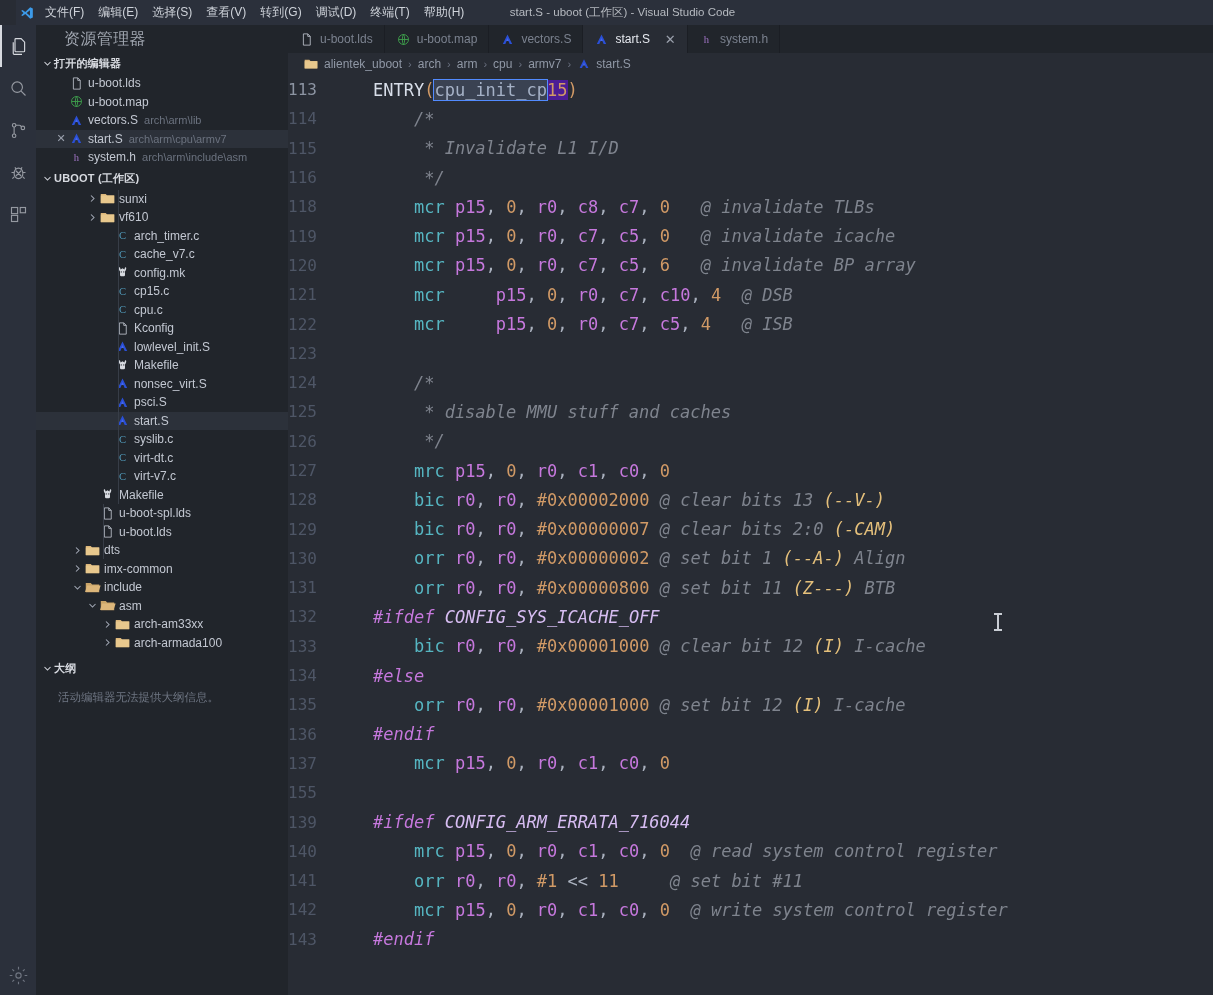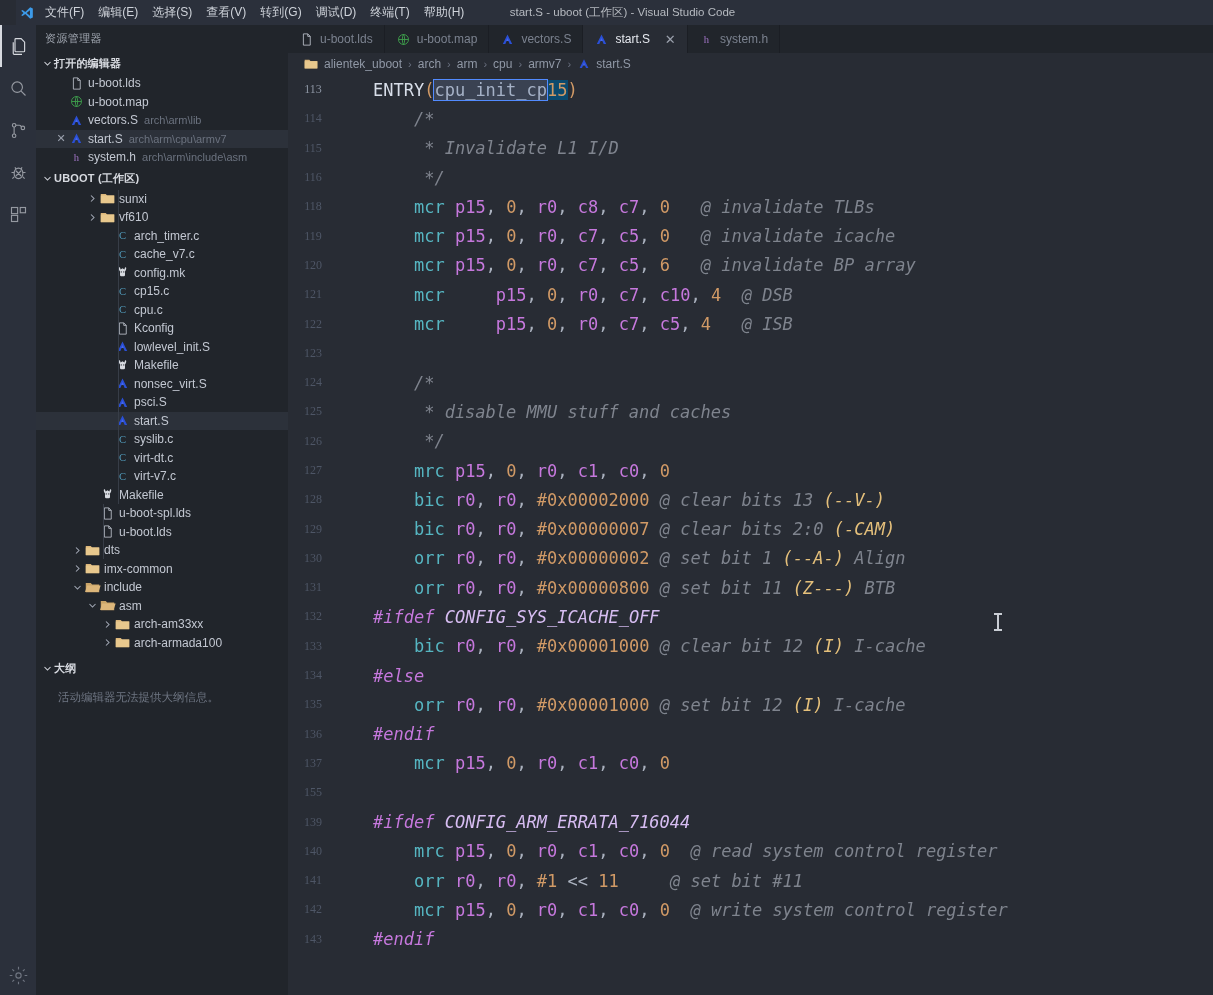--- a/index.html
+++ b/index.html
@@ -42,22 +42,22 @@
     content: ""; position: absolute; left: 0; top: 0; width: 2px; height: 42px; background: #d7dae0;
   }
   .act-bottom { margin-top: auto; }
 
   
   .sidebar {
     position: absolute; top: 25px; left: 36px; width: 252px; height: 970px;
     background: #21252b; overflow: hidden;
   }
   .sb-title {
-    height: 27px; line-height: 27px; padding-left: 9px;
-    font-size: 11px; color: #a0a6b0; letter-spacing: .4px;
+    height: 27px; line-height: 27px; padding-left: 28px;
+    font-size: 16px; color: #a0a6b0; letter-spacing: .4px;
   }
   .section-header {
     height: 22px; display: flex; align-items: center;
     font-size: 11px; font-weight: bold; color: #d7dae0; padding-left: 4px;
     cursor: pointer; letter-spacing: .2px;
   }
   .chev { width: 14px; height: 14px; display: inline-flex; align-items: center; justify-content: center; flex: 0 0 14px; }
   .tree-row {
     height: 18.5px; display: flex; align-items: center;
     font-size: 12px; color: #a6acb9; cursor: pointer; white-space: nowrap;
@@ -101,38 +101,38 @@
     position: absolute; top: 75px; left: 288px; width: 925px; height: 920px;
     background: #282c34; overflow: hidden;
   }
   .code-area { position: relative; }
   .line {
     display: flex; height: 29.3px; align-items: center;
     font-family: "DejaVu Sans Mono", "Liberation Mono", monospace;
     font-size: 17px; white-space: pre;
   }
   .lnum {
-    width: 76px; flex: 0 0 76px; text-align: center; padding-right: 26px;
-    color: #4e5666; font-size: 12px; font-family: Liberation Serif, serif;
+    width: 76px; flex: 0 0 76px; text-align: left; padding-right: 26px;
+    color: #4e5666; font-size: 16px;
   }
   .line.cur .lnum { color: #8d95a3; }
   .ltext { padding-left: 9px; position: relative; }
 
   
   .t-kw      { color: #d8dee9; }
   .t-mnem    { color: #56b6c2; }
   .t-reg     { color: #c678dd; }
   .t-num     { color: #d19a66; }
   .t-cmt     { color: #7f848e; font-style: italic; }
   .t-cmt-y   { color: #e5c07b; font-style: italic; }
   .t-pre     { color: #c678dd; font-style: italic; }
   .t-premac  { color: #d7bdf2; font-style: italic; }
   .t-paren   { color: #d19a66; }
   .t-sel     { background: #3a4252; outline: 1px solid #528bff; color: #a5b1c6; }
-  .t-selnum  { background: #0c4a6e; color: #d19a66; }
+  .t-selnum  { background: #4c1d95; color: #d19a66; }
   .t-op      { color: #abb2bf; }
   .t-plain   { color: #abb2bf; }
   .mouse-pointer {
     position: absolute; left: 709px; top: 538px; width: 3px; height: 18px;
     pointer-events: none;
   }
   .mouse-pointer::before {
     content: ""; position: absolute; left: 0; top: 0; width: 2px; height: 18px; background: #c9cdd4;
   }
   .mouse-pointer::after {

